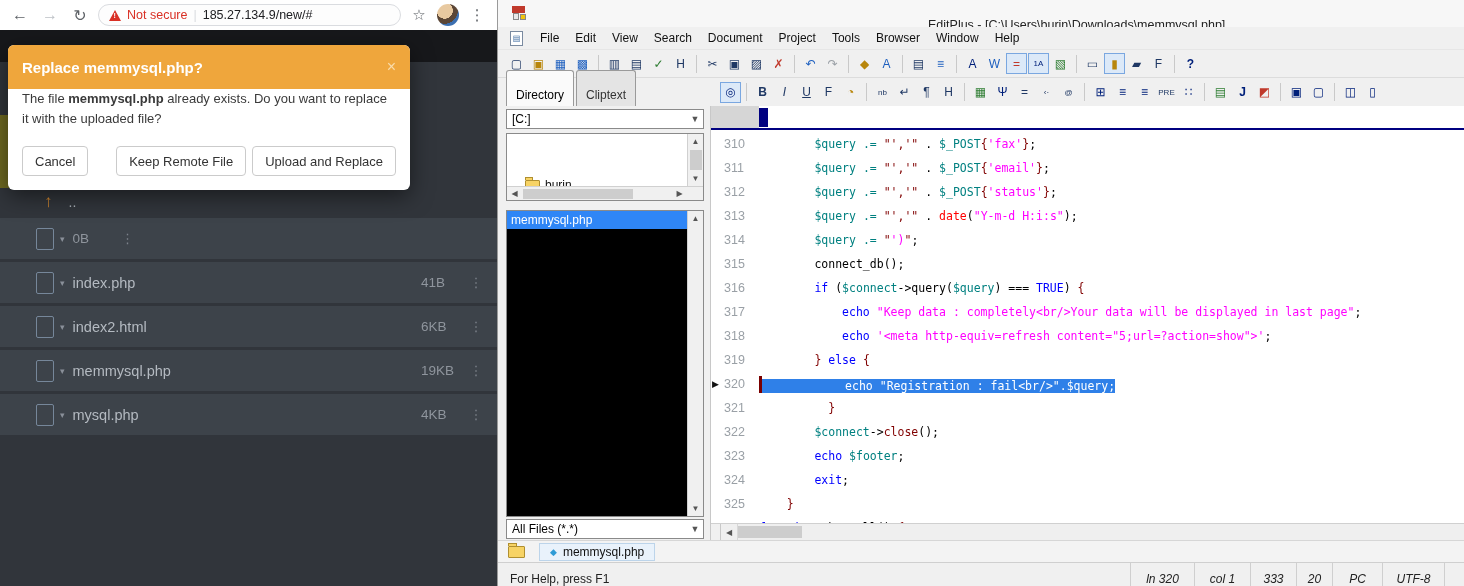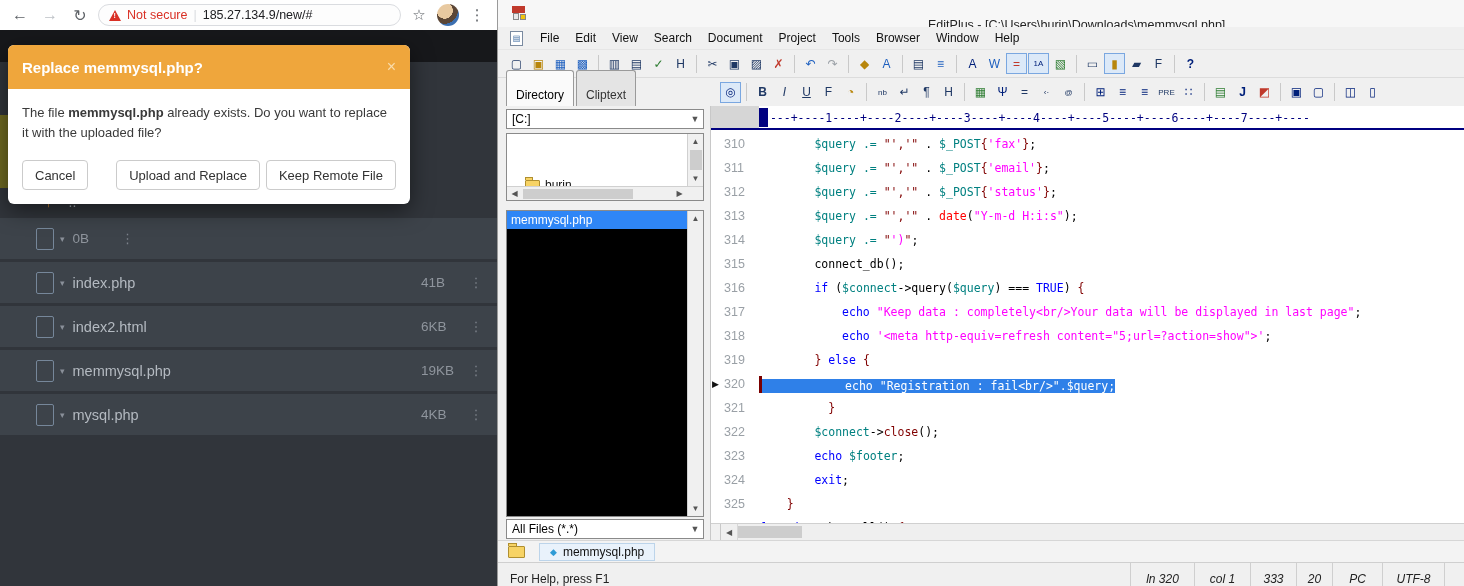--- a/index.html
+++ b/index.html
@@ -42,21 +42,21 @@
   .f-name { color:#b4bac1; font-size:14.5px; flex:1; white-space:nowrap; overflow:hidden; }
   .f-size { color:#8f959d; font-size:13.5px; width:48px; text-align:left; }
   .f-dots { color:#7d838b; font-size:13px; width:14px; text-align:center; cursor:pointer; }
 
   
   .modal { position:absolute; left:8px; top:15px; width:402px; background:#fff; border-radius:6px;
     box-shadow:0 6px 22px rgba(0,0,0,.5); z-index:5; overflow:hidden; }
   .m-head { height:44px; background:#efa63c; display:flex; align-items:center; padding:0 14px; }
   .m-title { color:#fff; font-weight:bold; font-size:15px; flex:1; }
   .m-close { color:#f9dcab; font-size:16px; cursor:pointer; }
-  .m-body { padding:14px 14px 10px 14px; font-size:13px; color:#3a3a3a; line-height:1.5; }
+  .m-body { padding:0 14px 10px 14px; font-size:13px; color:#3a3a3a; line-height:1.5; }
   .m-foot { display:flex; align-items:center; padding:8px 14px 14px 14px; gap:6px; }
   .m-btn { height:30px; padding:0 12px; background:#fff; border:1px solid #cbcbcb; border-radius:4px;
     font-size:13px; color:#333; cursor:pointer; font-family:inherit; }
   .m-spacer { flex:1; }
 
   
   #editplus { position:absolute; left:497px; top:0; width:967px; height:586px; background:#f0f0f0;
     border-left:1px solid #9a9a9a; }
   .ep-title { position:absolute; left:0; top:0; width:100%; height:27px; background:#f7f7f7;
     display:flex; align-items:center; }
@@ -214,22 +214,22 @@
 
     <div class="modal">
       <div class="m-head">
         <span class="m-title">Replace memmysql.php?</span>
         <span class="m-close">×</span>
       </div>
       <div class="m-body" id="dlgBody"><span>The file </span><b>memmysql.php</b><span> already exists. Do you want to replace it with the uploaded file?</span></div>
       <div class="m-foot">
         <button class="m-btn">Cancel</button>
         <span class="m-spacer"></span>
+        <button class="m-btn">Keep Remote File</button>
         <button class="m-btn">Upload and Replace</button>
-        <button class="m-btn">Keep Remote File</button>
       </div>
     </div>
   </div>
 </div>
 
 <div id="editplus">
   <div class="ep-title">
     <span class="ep-appicon">
         <i class="r1"></i>
         <i class="r2"></i>
@@ -380,21 +380,20 @@
       <div class="combo" style="top:413px;">
         <span>All Files (*.*)</span>
         <span class="chev">▼</span>
       </div>
     </div>
 
     <div class="ep-editor">
       <div class="ruler">
         <span class="ruler-corner"></span>
         <span class="ruler-marker"></span>
-        <span class="ruler-text">----+----1----+----2----+----3----+----4----+----5----+----6----+----7----+----</span>
       </div>
       <div class="codearea" id="codeArea">
           <div class="cl">
             <span class="ln">310</span>
             <span class="ct">        <span class="tk-v">$query</span><span class="tk-d"> </span><span class="tk-v">.=</span><span class="tk-d"> </span><span class="tk-m">"','"</span><span class="tk-d"> . </span><span class="tk-v">$_POST</span><span class="tk-m">{</span><span class="tk-s">'fax'</span><span class="tk-m">}</span><span class="tk-d">;</span></span>
           </div>
           <div class="cl">
             <span class="ln">311</span>
             <span class="ct">        <span class="tk-v">$query</span><span class="tk-d"> </span><span class="tk-v">.=</span><span class="tk-d"> </span><span class="tk-m">"','"</span><span class="tk-d"> . </span><span class="tk-v">$_POST</span><span class="tk-m">{</span><span class="tk-s">'email'</span><span class="tk-m">}</span><span class="tk-d">;</span></span>
           </div>

